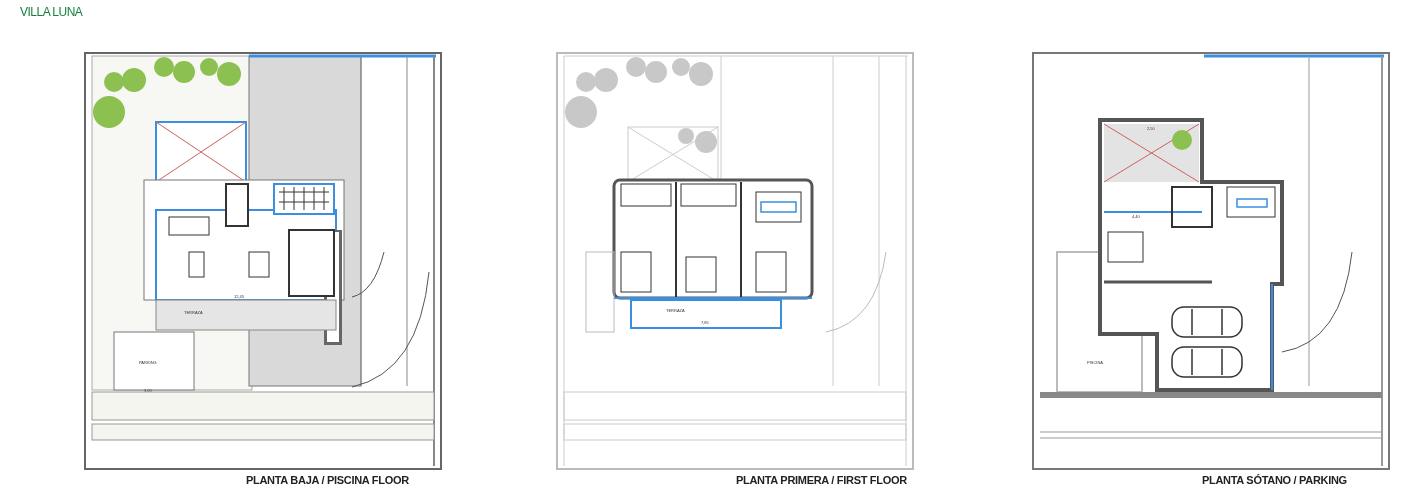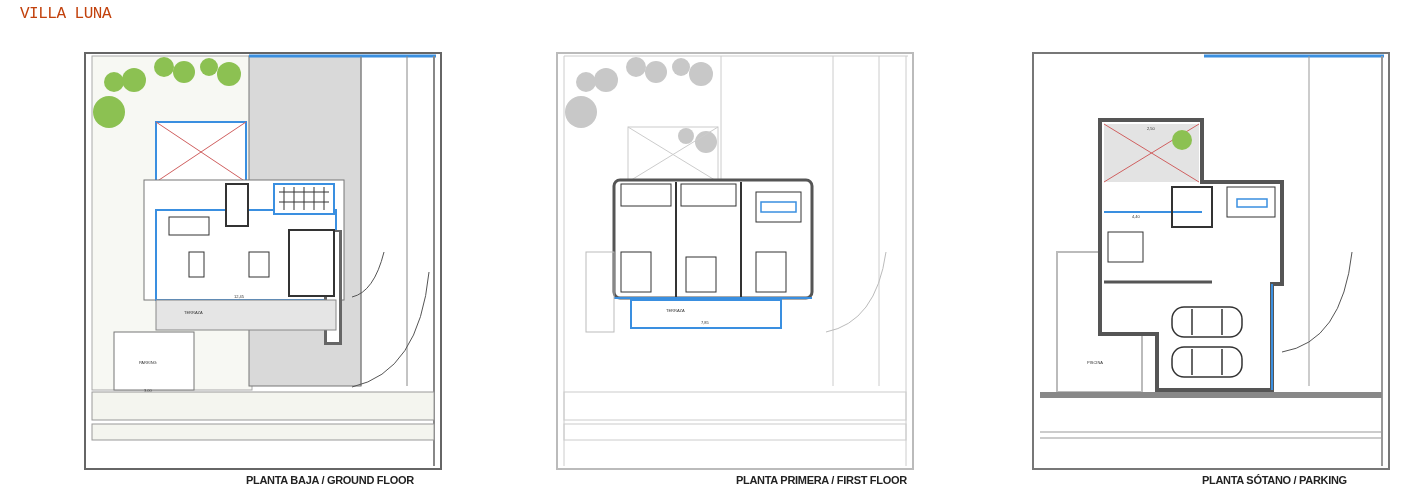--- a/index.html
+++ b/index.html
@@ -1,17 +1,17 @@
 <!DOCTYPE html>
 <html><head>
 <meta charset="utf-8">
 <style>
   html,body{margin:0;padding:0;background:#ffffff;}
   body{width:1424px;height:500px;position:relative;overflow:hidden;font-family:"Liberation Sans",sans-serif;}
-  .title{position:absolute;left:20px;top:5px;font-size:16px;color:#c2410c;letter-spacing:-0.5px;font-family:Liberation Mono, monospace;}
+  .title{position:absolute;left:20px;top:5px;font-size:12px;color:#15803d;letter-spacing:-0.5px;font-family:Liberation Sans, sans-serif;}
   .plan{position:absolute;}
   .plan svg{display:block;}
   .caption{position:absolute;font-size:11px;font-weight:bold;color:#222;letter-spacing:-0.3px;white-space:nowrap;font-family:"Liberation Sans",sans-serif;}
   .tiny{font-family:"Liberation Sans",sans-serif;font-size:4px;fill:#333;}
 </style>
 </head>
 <body>
 
 <div class="title">VILLA LUNA</div>
 
@@ -68,21 +68,21 @@
     <text class="tiny" x="150" y="246">12,45</text>
 
     <rect x="30" y="280" width="80" height="58" fill="#fff" stroke="#777"></rect>
     <text class="tiny" x="55" y="312">PARKING</text>
     <text class="tiny" x="60" y="340">3,00</text>
 
     <rect x="8" y="340" width="342" height="28" fill="#f4f5ef" stroke="#999"></rect>
     <rect x="8" y="372" width="342" height="16" fill="#f4f5ef" stroke="#999"></rect>
   </svg>
 </div>
-<div class="caption" style="left:246px;top:474px;">PLANTA BAJA / GROUND FLOOR</div>
+<div class="caption" style="left:246px;top:474px;">PLANTA BAJA / PISCINA FLOOR</div>
 
 <div class="plan" style="left:556px;top:52px;">
   <svg width="360" height="420" viewBox="0 0 360 420">
     <rect x="1" y="1" width="356" height="416" fill="#fff" stroke="#bbb" stroke-width="2"></rect>
     <line x1="8" y1="4" x2="352" y2="4" stroke="#ccc"></line>
     <line x1="8" y1="4" x2="8" y2="414" stroke="#ccc"></line>
     <line x1="350" y1="4" x2="350" y2="414" stroke="#ccc"></line>
     <line x1="277" y1="4" x2="277" y2="334" stroke="#ccc"></line>
     <line x1="323" y1="4" x2="323" y2="334" stroke="#ccc"></line>
     <line x1="165" y1="4" x2="165" y2="130" stroke="#ccc"></line>

